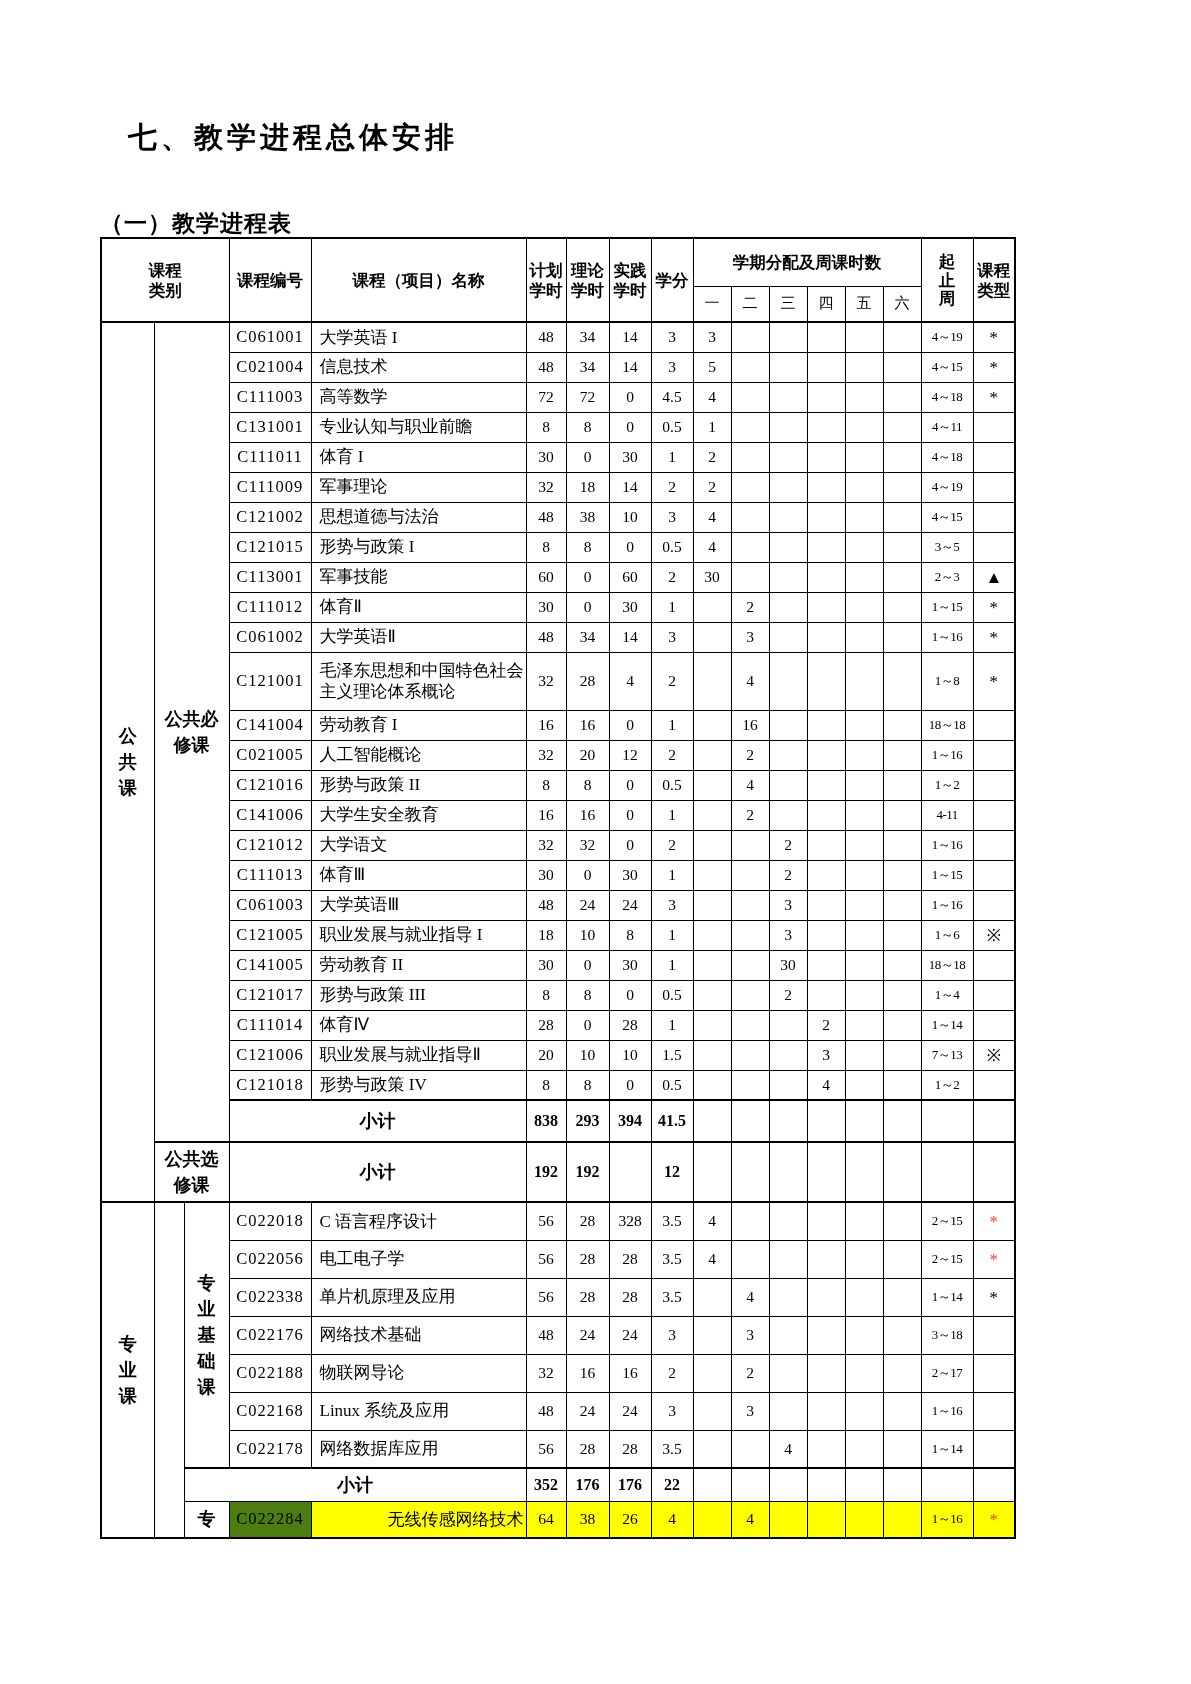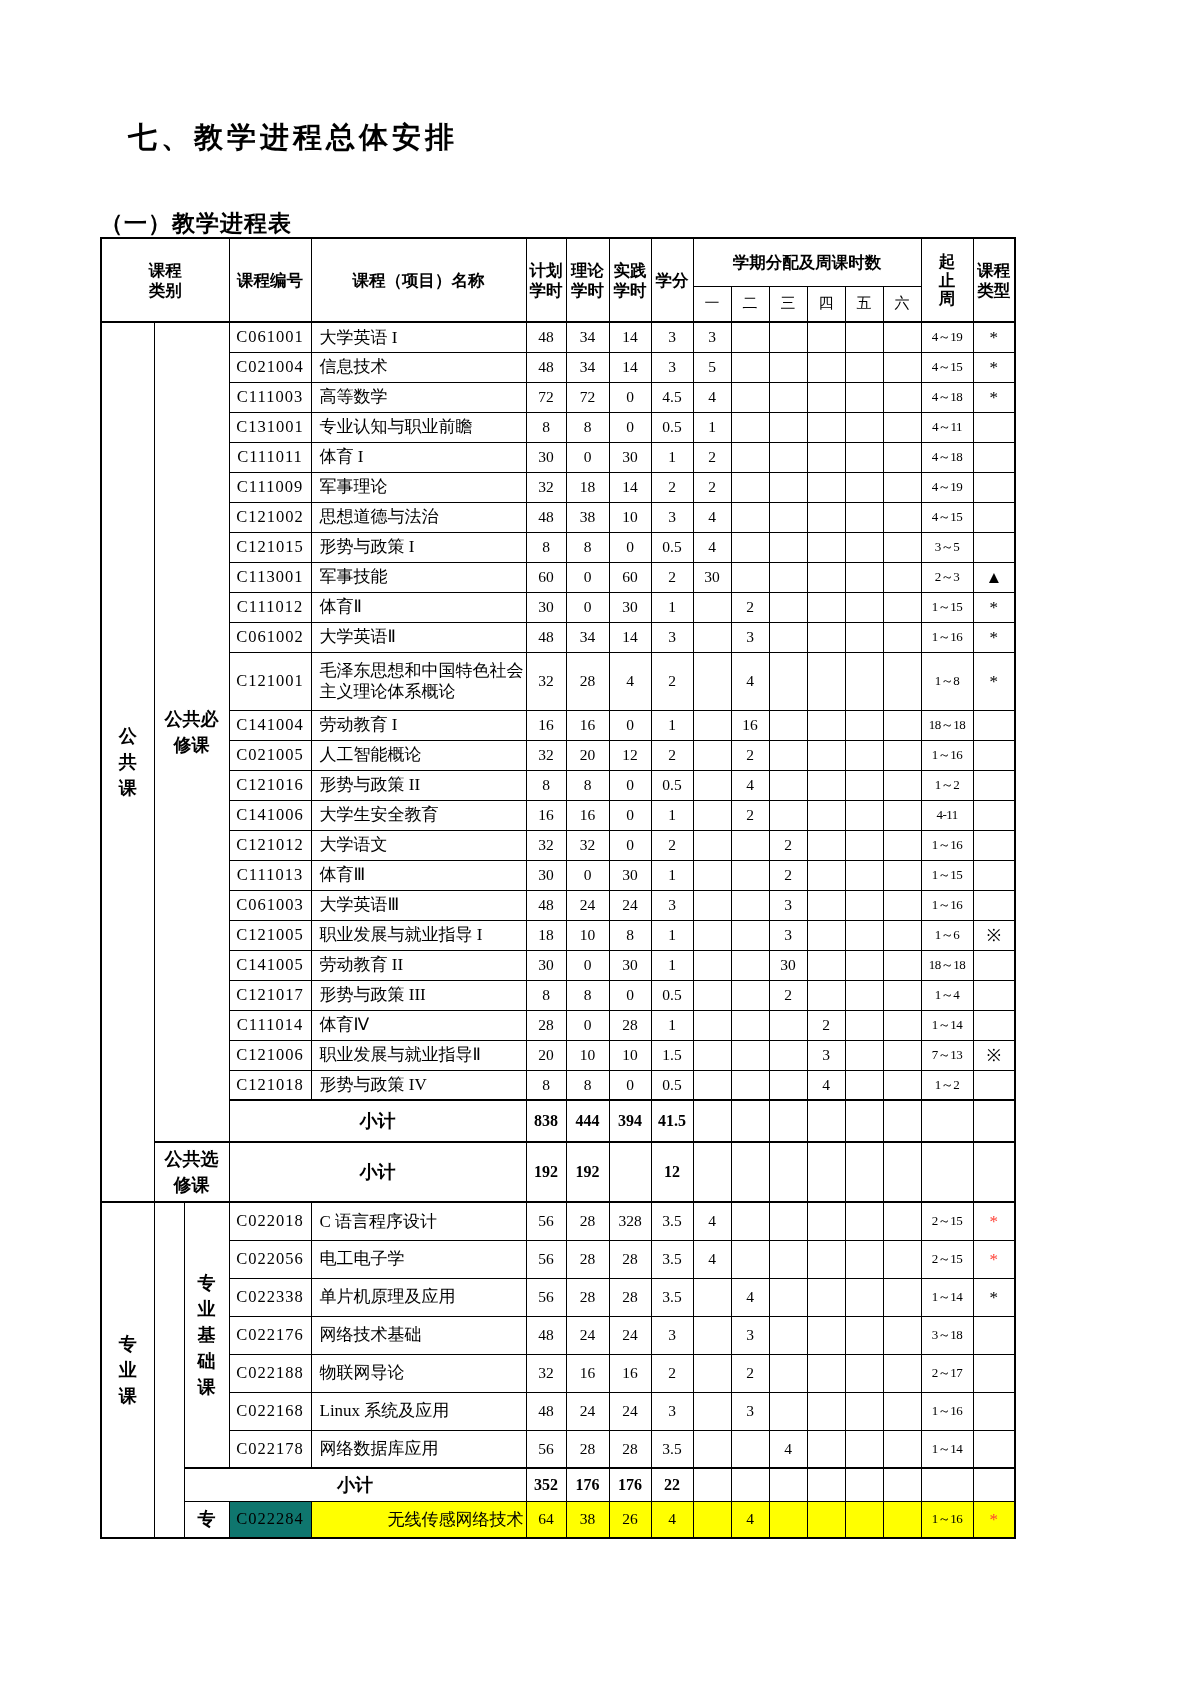--- a/index.html
+++ b/index.html
@@ -483,21 +483,21 @@
         <td class="sem"></td>
         <td class="sem">4</td>
         <td class="sem"></td>
         <td class="sem"></td>
         <td class="weeks">1～2</td>
         <td class="type"></td>
       </tr>
       <tr class="rsa subrow">
         <td class="sublabel" colspan="2">小计</td>
         <td class="subnum">838</td>
-        <td class="subnum">444</td>
+        <td class="subnum">293</td>
         <td class="subnum">394</td>
         <td class="subnum">41.5</td>
         <td class="sem"></td>
         <td class="sem"></td>
         <td class="sem"></td>
         <td class="sem"></td>
         <td class="sem"></td>
         <td class="sem"></td>
         <td class="weeks"></td>
         <td class="type"></td>
@@ -650,21 +650,21 @@
         <td class="sem"></td>
         <td class="sem"></td>
         <td class="sem"></td>
         <td class="sem"></td>
         <td class="sem"></td>
         <td class="weeks"></td>
         <td class="type"></td>
       </tr>
       <tr class="rhl">
         <td class="cat" rowspan="1" colspan="1">专</td>
-        <td class="code" style="background: #0f766e; margin-top: 20px;">C022284</td>
+        <td class="code" style="background: #4d7c0f; margin-top: 20px;">C022284</td>
         <td class="name" style="background: rgb(255, 255, 0); text-align: right;">无线传感网络技术</td>
         <td class="num" style="background: rgb(255, 255, 0);">64</td>
         <td class="num" style="background: rgb(255, 255, 0);">38</td>
         <td class="num" style="background: rgb(255, 255, 0); text-align: center;">26</td>
         <td class="num" style="background: rgb(255, 255, 0);">4</td>
         <td class="sem" style="background: rgb(255, 255, 0);"></td>
         <td class="sem" style="background: rgb(255, 255, 0);">4</td>
         <td class="sem" style="background: rgb(255, 255, 0);"></td>
         <td class="sem" style="background: rgb(255, 255, 0);"></td>
         <td class="sem" style="background: rgb(255, 255, 0);"></td>

